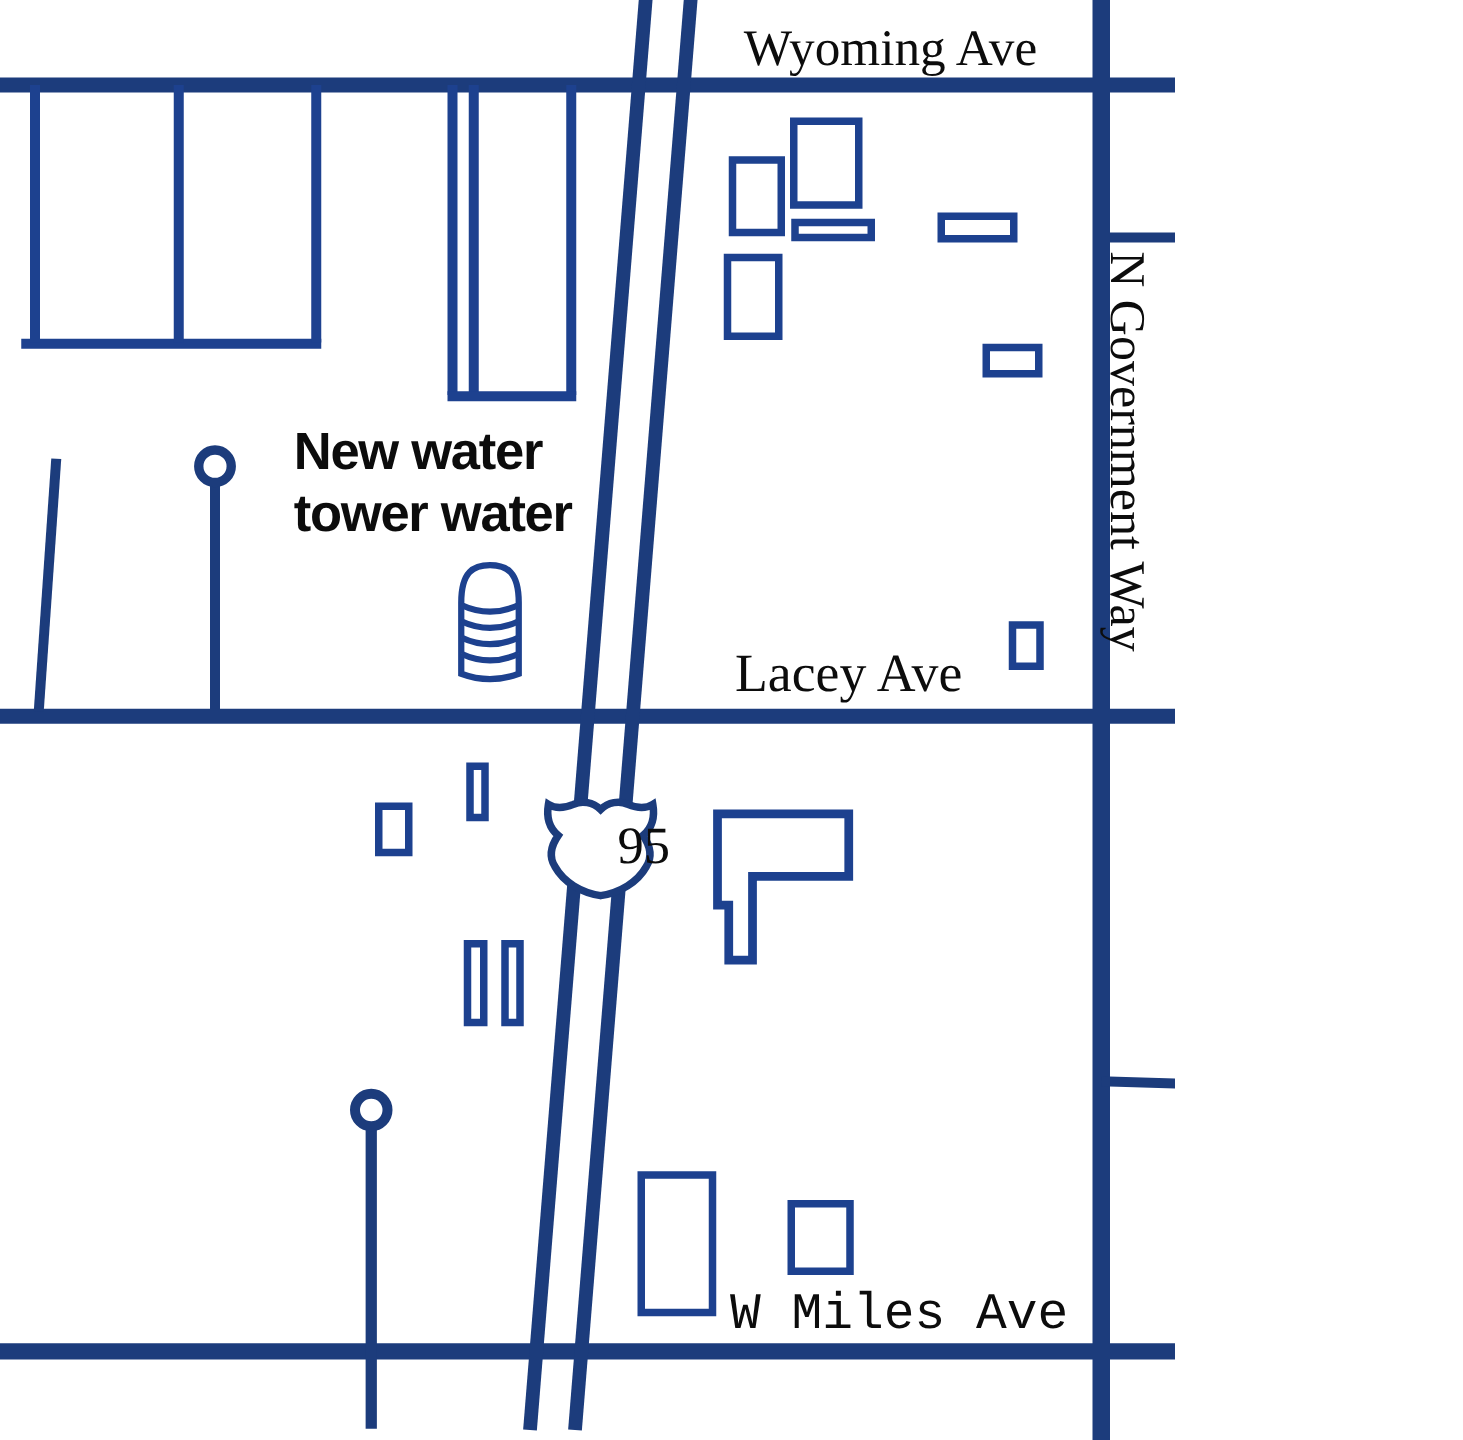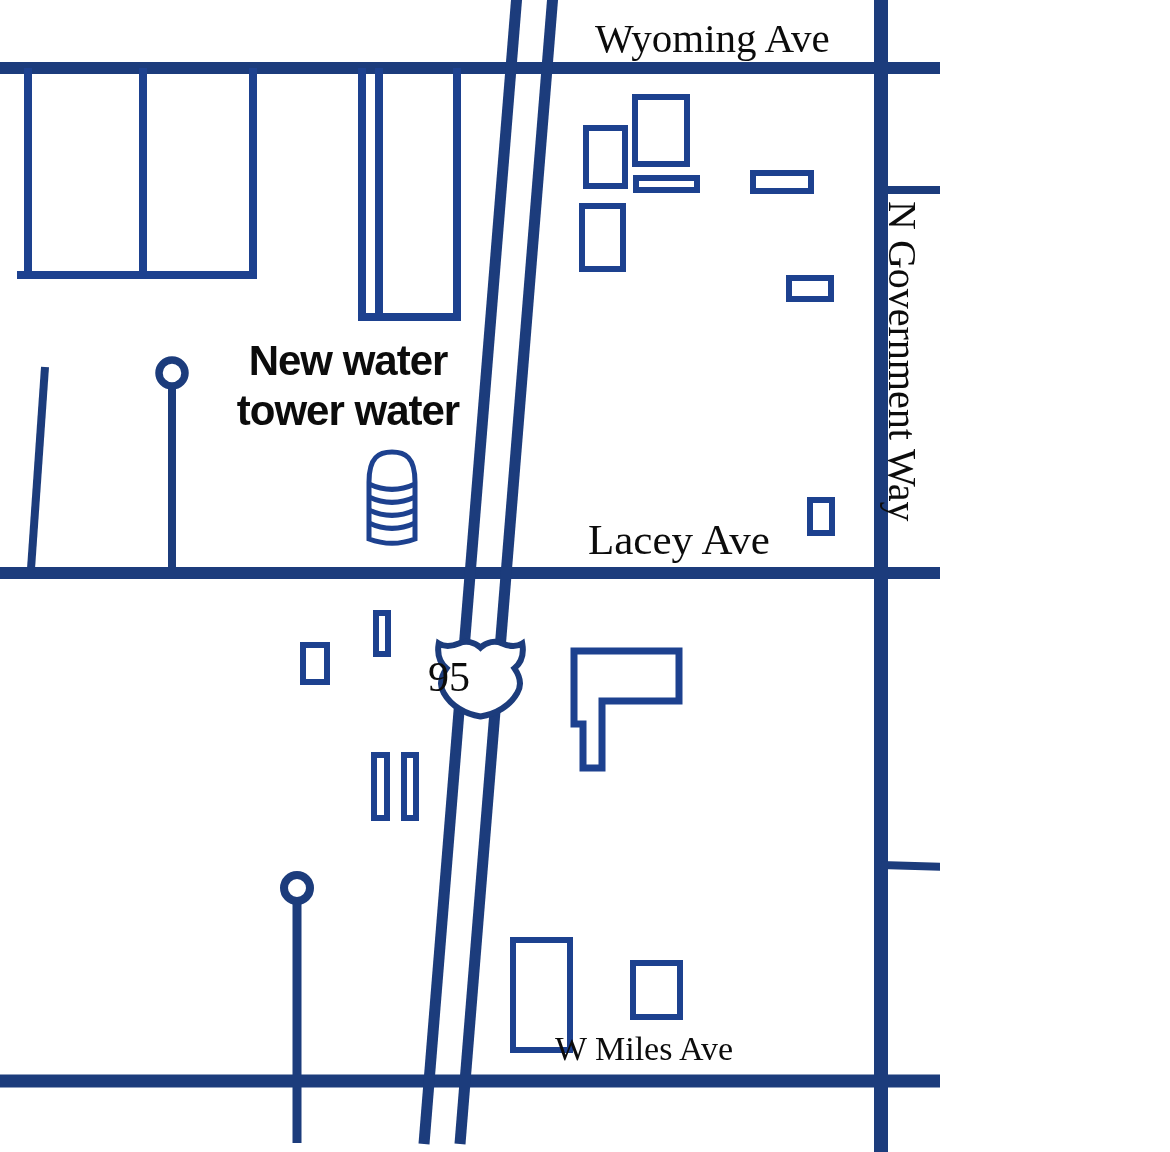--- a/index.html
+++ b/index.html
@@ -24,38 +24,38 @@
   .shield{stroke:var(--road);fill:var(--background);}
   .map-label{
     position:absolute;
     color:var(--label);
     font-family:"Liberation Serif", serif;
     white-space:nowrap;
     line-height:1.05;
   }
   .lbl-wyoming{left:595px;top:17px;font-size:41px;}
   .lbl-lacey{left:588px;top:517px;font-size:43px;}
-  .lbl-miles{left:555px;top:1031px;font-size:34px;}
+  .lbl-miles{left:584px;top:1031px;font-size:41px;font-family:Liberation Mono, monospace;}
   .lbl-government{
     left:882px;top:201px;font-size:40px;
     writing-mode:vertical-rl;text-orientation:mixed;line-height:1;
   }
   .lbl-site{
     left:235px;top:336px;width:226px;
-    text-align:center;
+    text-align:left;
     font-family:"Liberation Sans", sans-serif;
     font-weight:800;
     font-size:42px;
     line-height:50px;
     letter-spacing:-1px;
     white-space:normal;
   }
   .lbl-shield-number{
-    left:428px;top:655px;width:80px;
-    text-align:left;
+    left:456px;top:655px;width:80px;
+    text-align:right;
     font-size:42px;
   }
 </style>
 </head>
 <body>
 
 <div class="map-frame">
 
   <svg width="1170" height="1152" viewBox="0 0 1170 1152">
 

